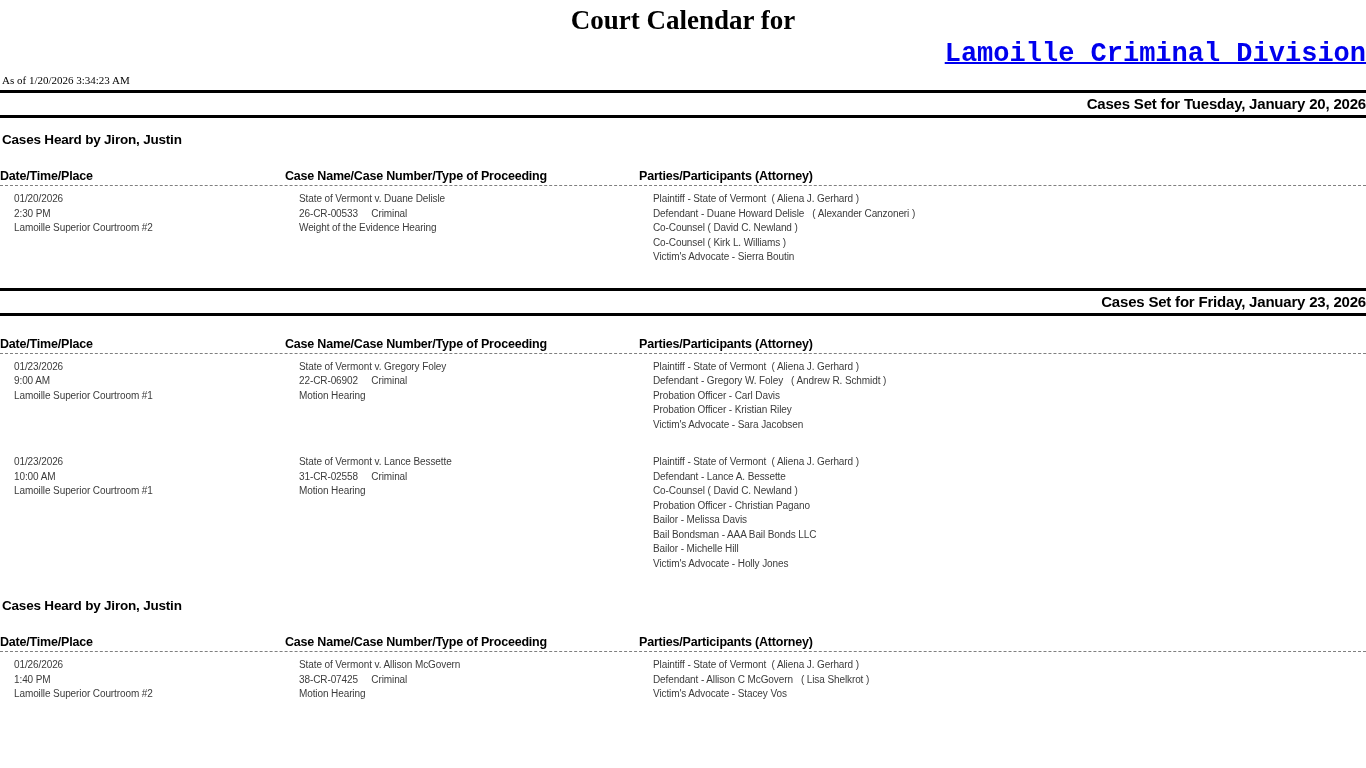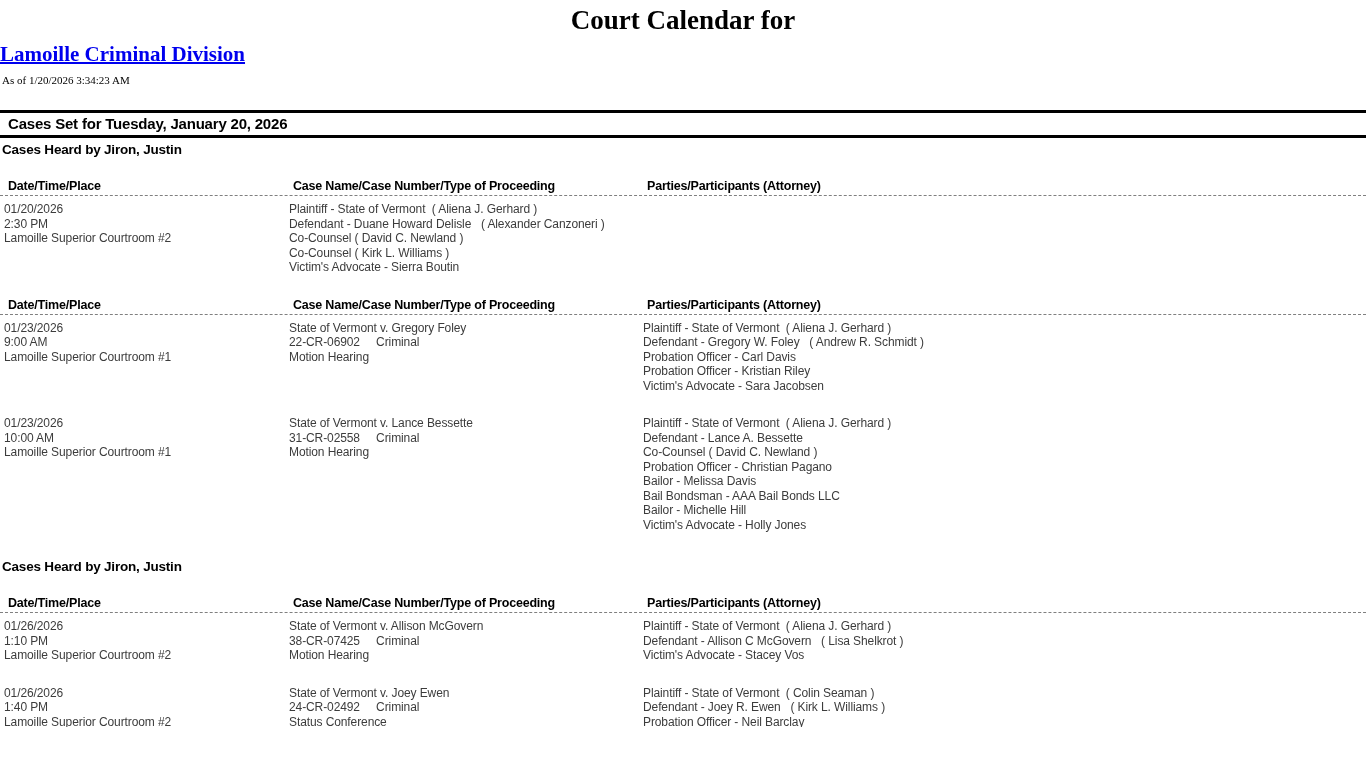--- a/index.html
+++ b/index.html
@@ -4,45 +4,45 @@
 <style>
   html,body { margin:0; padding:0; background:#fff; }
   .page {
     position:relative; width:1366px; height:727px; overflow:hidden;
     background:#ffffff; font-family:"Liberation Sans", sans-serif; color:#000;
   }
   .doc-title {
     text-align:center; font-family:"Liberation Serif", serif;
     font-weight:bold; font-size:27px; line-height:34px; padding-top:3px;
   }
-  .division-line { text-align:left; font-family:Liberation Serif, serif; font-weight:bold; font-size:21px; line-height:34px; }
+  .division-line { text-align:right; font-family:Liberation Mono, monospace; font-weight:bold; font-size:27px; line-height:34px; }
   .division-line a { color:#0000EE; text-decoration:underline; text-decoration-thickness:2px; cursor:pointer; }
   .asof {
     font-family:"Liberation Serif", serif; font-size:11px; line-height:17px;
     padding:1px 0 1px 2px;
   }
   .banner {
     border-top:3px solid #000; border-bottom:3px solid #000;
-    text-align:left; font-weight:bold; font-size:15px; line-height:19px;
-    padding:1px 0 2px 8px; letter-spacing:-0.2px;margin-top:20px;
+    text-align:right; font-weight:bold; font-size:15px; line-height:19px;
+    padding:1px 0 2px 8px; letter-spacing:-0.2px;
   }
   .judge {
     font-weight:bold; font-size:13.5px; line-height:16px;
-    padding:4px 0 0 2px; letter-spacing:-0.2px;
+    padding:4px 0 0 2px; letter-spacing:-0.2px;margin-top:10px;
   }
   .thead {
     display:grid; grid-template-columns:285px 354px 1fr;
-    margin-top:21px; padding:0 0 2px 8px;
+    margin-top:21px; padding:0 0 2px 0;
     border-bottom:1px dashed #808080;
     font-weight:bold; font-size:12.5px; line-height:14px; letter-spacing:-0.2px;
   }
   .case-row {
     display:grid; grid-template-columns:285px 354px 1fr;
-    padding-left:4px; margin-top:6px; margin-bottom:23px;
-    font-size:12px; line-height:14.5px; color:#3c3c3c; letter-spacing:-0.1px;
+    padding-left:14px; margin-top:6px; margin-bottom:23px;
+    font-size:10px; line-height:14.5px; color:#3c3c3c; letter-spacing:-0.1px;
   }
   .cell { white-space:pre-wrap; }
   .cases { min-height:10px; }
   .cal-section { margin-bottom:0; }
 </style>
 </head>
 <body>
 
 <div class="page">
   <div class="doc-title">Court Calendar for</div>
@@ -57,30 +57,34 @@
     <div class="thead">
       <div class="hc1">Date/Time/Place</div>
       <div class="hc2">Case Name/Case Number/Type of Proceeding</div>
       <div class="hc3">Parties/Participants (Attorney)</div>
     </div>
     <div class="cases">
   <div class="case-row">
     <div class="cell cc1">01/20/2026
 2:30 PM
 Lamoille Superior Courtroom #2</div>
+    <div class="cell cc2">State of Vermont v. Duane Delisle
+26-CR-00533     Criminal
+Weight of the Evidence Hearing</div>
     <div class="cell cc3">Plaintiff - State of Vermont  ( Aliena J. Gerhard )
 Defendant - Duane Howard Delisle   ( Alexander Canzoneri )
 Co-Counsel ( David C. Newland )
 Co-Counsel ( Kirk L. Williams )
 Victim's Advocate - Sierra Boutin</div>
   </div>
 </div>
   </section>
 
   <section class="cal-section">
+    <div class="banner"><span class="banner-text">Cases Set for Friday, January 23, 2026</span></div>
     <div class="thead">
       <div class="hc1">Date/Time/Place</div>
       <div class="hc2">Case Name/Case Number/Type of Proceeding</div>
       <div class="hc3">Parties/Participants (Attorney)</div>
     </div>
     <div class="cases">
   <div class="case-row">
     <div class="cell cc1">01/23/2026
 9:00 AM
 Lamoille Superior Courtroom #1</div>
@@ -116,21 +120,21 @@
   <section class="cal-section">
     <div class="judge">Cases Heard by Jiron, Justin</div>
     <div class="thead">
       <div class="hc1">Date/Time/Place</div>
       <div class="hc2">Case Name/Case Number/Type of Proceeding</div>
       <div class="hc3">Parties/Participants (Attorney)</div>
     </div>
     <div class="cases">
   <div class="case-row">
     <div class="cell cc1">01/26/2026
-1:10 PM
+1:40 PM
 Lamoille Superior Courtroom #2</div>
     <div class="cell cc2">State of Vermont v. Allison McGovern
 38-CR-07425     Criminal
 Motion Hearing</div>
     <div class="cell cc3">Plaintiff - State of Vermont  ( Aliena J. Gerhard )
 Defendant - Allison C McGovern   ( Lisa Shelkrot )
 Victim's Advocate - Stacey Vos</div>
   </div>
 
   <div class="case-row">

